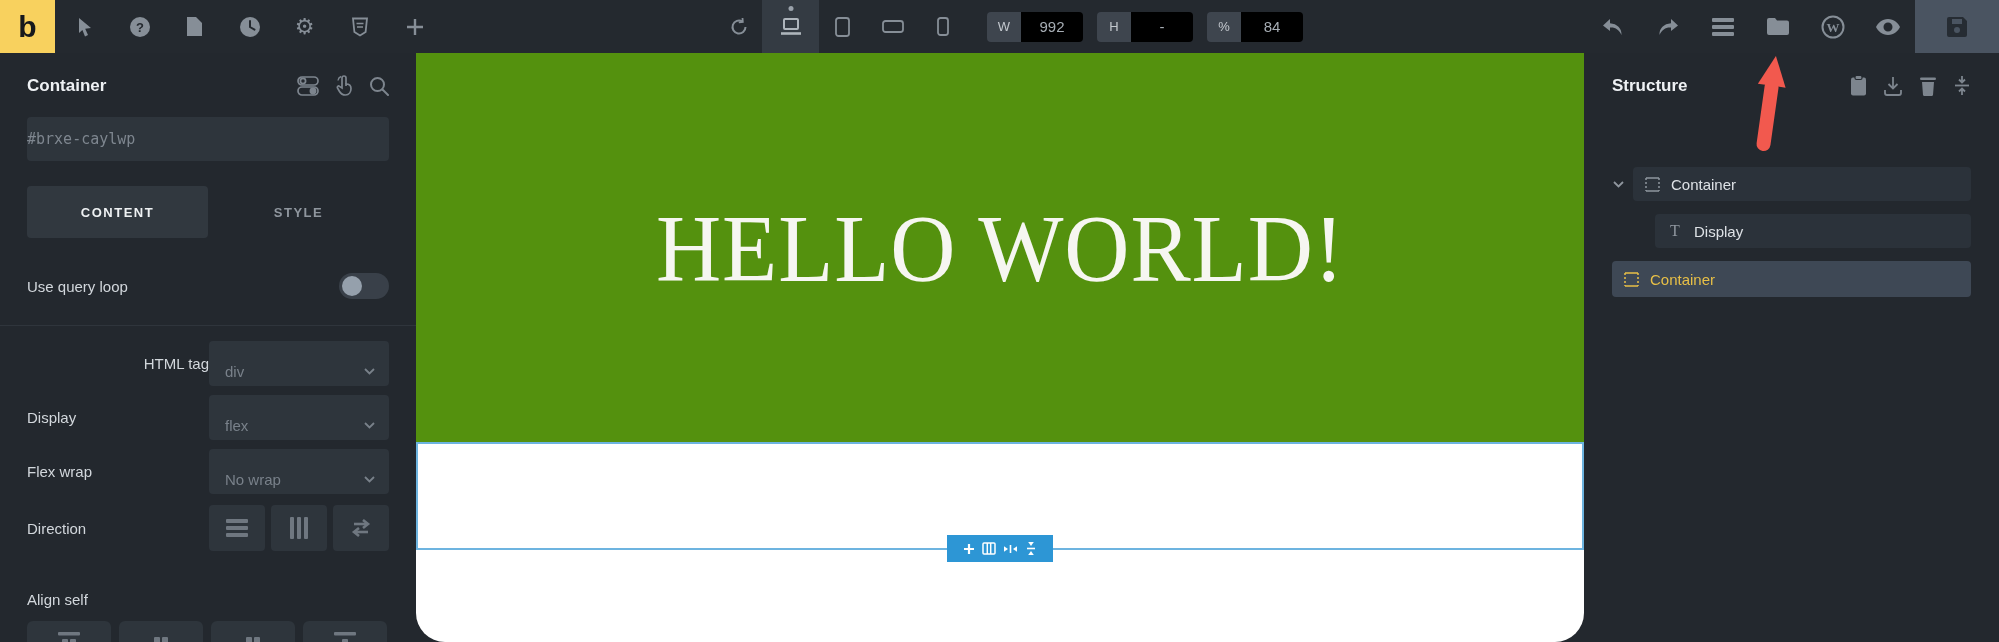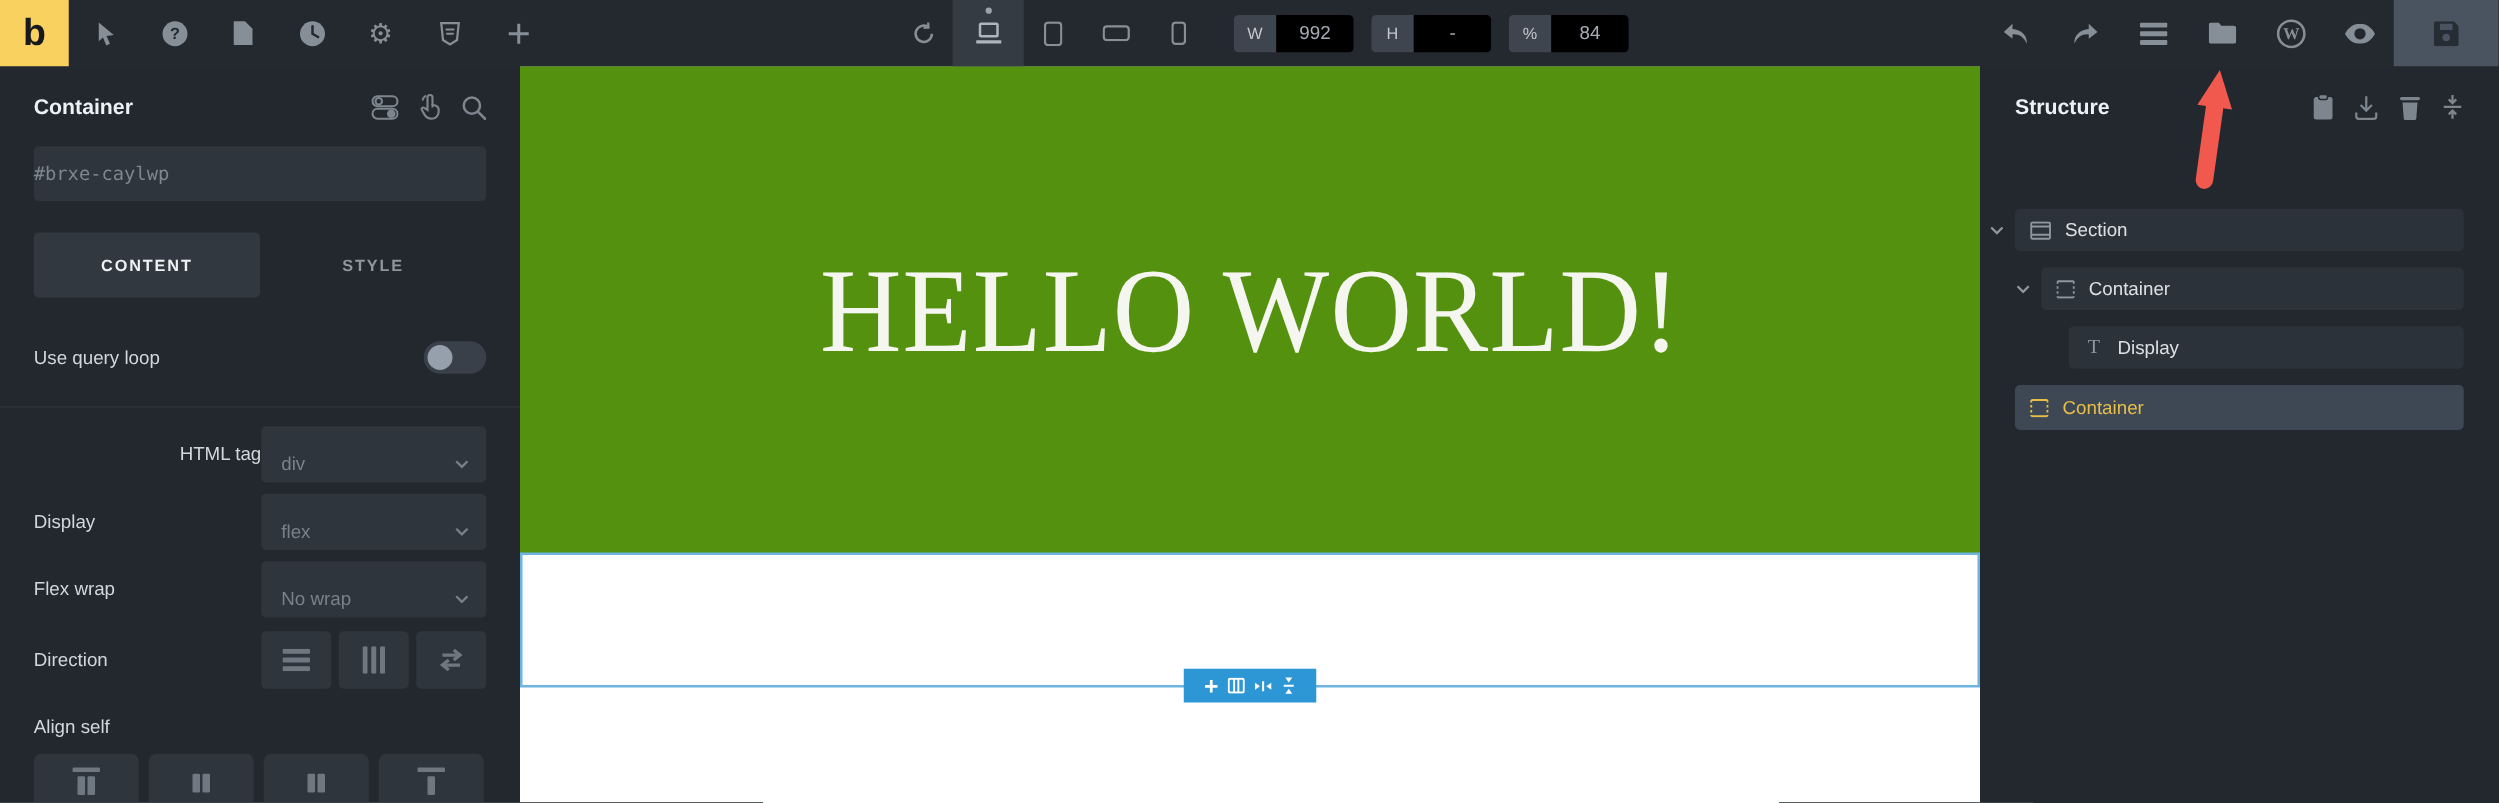--- a/index.html
+++ b/index.html
@@ -44,27 +44,27 @@
   .toggle .knob { position:absolute; left:3px; top:3px; width:20px; height:20px; border-radius:50%; background:#95a0ac; }
   .divider { height:1px; background:#2f353c; margin:26px -27px 0; }
   .field-row { display:flex; align-items:center; justify-content:space-between; margin-top:9px; }
   .field-row.first { margin-top:15px;justify-content:flex-end; }
   .dropdown { width:180px; height:45px; background:#2e353c; border-radius:4px; display:flex; align-items:center;
               justify-content:space-between; padding:16px 14px 0 16px; color:#79818a; font-size:15px; cursor:pointer; }
   .chev { color:#79818a; }
   .btn-group { display:flex; gap:6px; width:180px; }
   .icon-btn { width:56px; height:46px; background:#2e353c; border-radius:4px; display:flex; align-items:center;
               justify-content:center; color:#6f7780; cursor:pointer; }
-  .align-label { margin-top:22px; }
+  .align-label { margin-top:40px; }
   .align-grid { display:flex; gap:8px; margin-top:13px; }
   .align-btn { width:84px; height:46px; background:#2e353c; border-radius:6px; display:flex; align-items:flex-start;
                justify-content:center; padding-top:9px; color:#6f7780; cursor:pointer; }
 
   
-  .canvas { position:absolute; left:416px; top:53px; width:1168px; height:589px; background:#ffffff; }
+  .canvas { position:absolute; left:416px; top:53px; width:1168px; height:589px; background:#ffffff;border-radius:29px; }
   .hero { position:absolute; left:0; top:0; width:100%; height:390px; background:#54910e;
           display:flex; align-items:center; justify-content:center; }
   .hero-text { color:#f6f6f1; font-family:"Liberation Serif","DejaVu Serif",serif; font-size:96px; font-weight:400;
                letter-spacing:1px; transform:scaleX(0.94); white-space:nowrap; cursor:pointer; }
   .selection-box { position:absolute; left:0; top:389px; width:100%; height:108px; border:2px solid #6db4e0; cursor:pointer; }
   .canvas-toolbar { position:absolute; top:482px; left:50%; transform:translateX(-50%); width:106px; height:27px;
                     background:#2d96d5; display:flex; align-items:center; justify-content:center; gap:7px; z-index:3; }
   .ct-btn { display:flex; align-items:center; justify-content:center; color:#ffffff; cursor:pointer; }
 
   
@@ -481,34 +481,20 @@
           <svg width="18" height="21" viewBox="0 0 18 21" fill="none" stroke="currentColor" stroke-width="1.8">
               <path d="M2 10.5 h14"></path>
               <path d="M9 1 v5.5 M6 4.5 L9 7.5 L12 4.5"></path>
               <path d="M9 20 v-5.5 M6 16.5 L9 13.5 L12 16.5"></path>
             </svg>
         </span>
       </div>
     </div>
 
     <div class="tree">
-      <div class="t-row">
-        <span class="chevron">
-          <svg width="11" height="7" viewBox="0 0 11 7" fill="none" stroke="currentColor" stroke-width="1.8">
-              <path d="M1 1 L5.5 5.5 L10 1"></path>
-            </svg>
-        </span>
-        <span class="t-icon">
-          <svg width="17" height="15" viewBox="0 0 17 15" fill="none" stroke="currentColor" stroke-width="1.5">
-              <rect x="1" y="1" width="15" height="13" rx="1"></rect>
-              <path d="M1 4.2 h15 M1 10.8 h15"></path>
-            </svg>
-        </span>
-        <span>Section</span>
-      </div>
 
       <div class="t-row indent1">
         <span class="chevron">
           <svg width="11" height="7" viewBox="0 0 11 7" fill="none" stroke="currentColor" stroke-width="1.8">
               <path d="M1 1 L5.5 5.5 L10 1"></path>
             </svg>
         </span>
         <span class="t-icon">
           <svg width="15" height="15" viewBox="0 0 15 15" fill="none" stroke="currentColor" stroke-width="1.5">
               <path d="M1 1 h13 M1 14 h13"></path>

